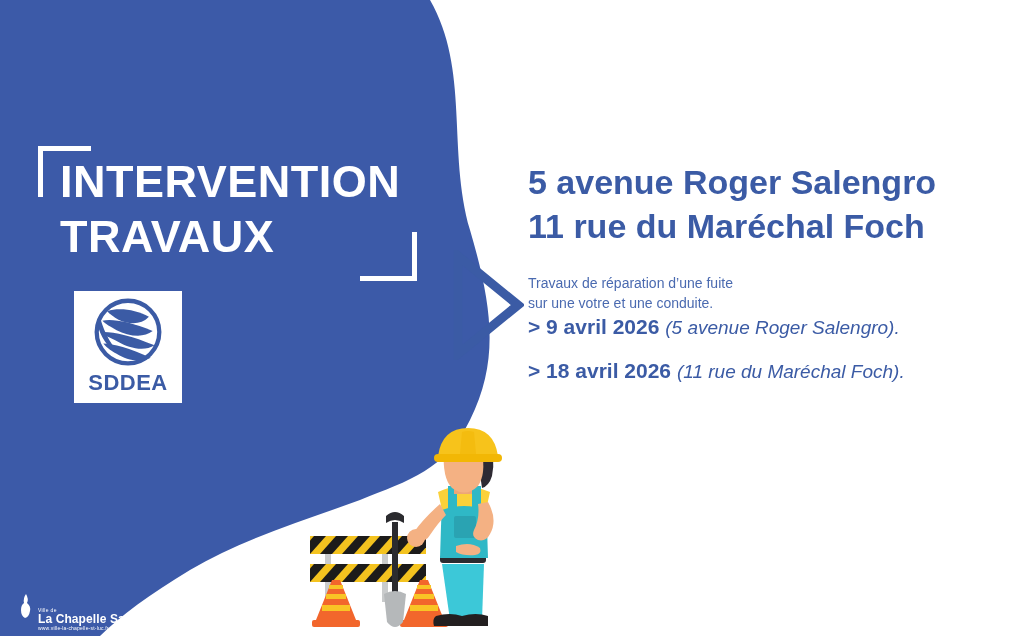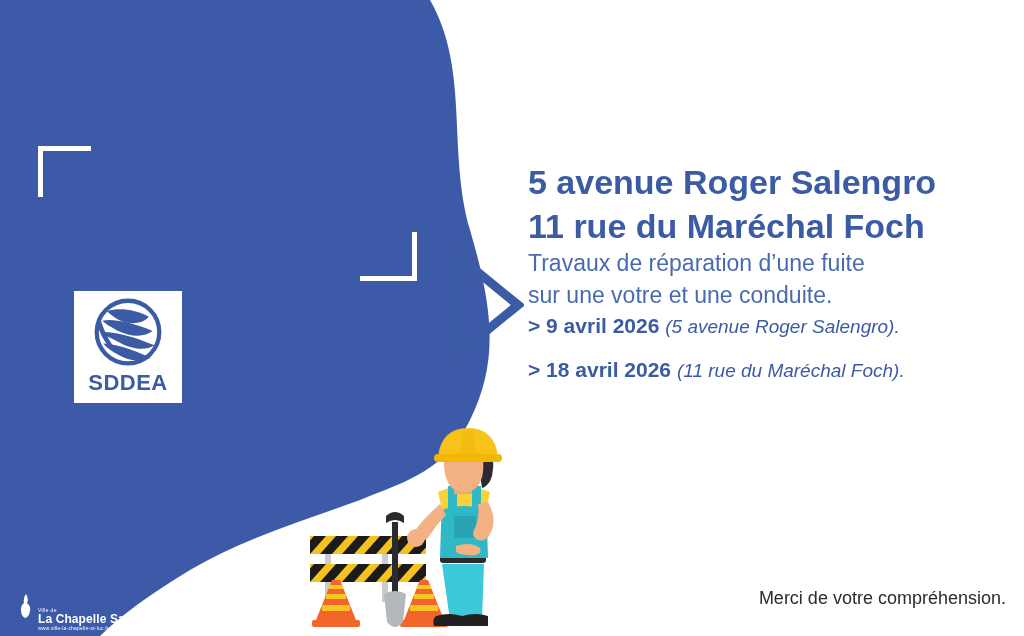--- a/index.html
+++ b/index.html
@@ -107,22 +107,23 @@
     width: 470px;
   }
   .address-heading {
     color: #3B5BA5;
     font-size: 34px;
     font-weight: bold;
     line-height: 1.30;
     white-space: nowrap;
   }
   .description {
+    margin-top: 26px;
     color: #4A6AB0;
-    font-size: 23px;
+    font-size: 14px;
     font-weight: normal;
     line-height: 1.38;
   }
   .dates {
   }
   .date-row {
     color: #3B5BA5;
     font-size: 21px;
     line-height: 1.30;
     margin-bottom: 16px;
@@ -191,20 +192,24 @@
 
 <div class="poster">
 
   <svg class="blue-panel" viewBox="0 0 560 636" preserveAspectRatio="none">
     <path d="M0,0 L430,0 C470,70 447,150 470,230 C492,305 500,360 470,420 C445,470 410,480 360,500 C300,522 240,540 190,570 C150,594 120,616 100,636 L0,636 Z" fill="#3C5AA8"></path>
   </svg>
 
   <div class="bracket bracket-tl"></div>
   <div class="bracket bracket-br"></div>
 
+  <div class="title-block">
+    <div class="title-line">INTERVENTION</div>
+    <div class="title-line">TRAVAUX</div>
+  </div>
 
   <div class="sddea-logo">
     <svg class="sddea-mark" viewBox="0 0 80 78">
       <circle cx="40" cy="38" r="33" fill="none" stroke="#3B5BA5" stroke-width="4.5"></circle>
       <path d="M18,16 C30,12 48,14 62,22 C54,31 40,30 30,25 C25,22 21,19 18,16 Z" fill="#3B5BA5"></path>
       <path d="M13,26 C24,24 42,27 66,37 C56,45 40,42 28,36 C21,32 16,29 13,26 Z" fill="#3B5BA5"></path>
       <path d="M11,38 C22,37 42,41 68,52 C57,59 41,55 29,48 C21,44 14,41 11,38 Z" fill="#3B5BA5"></path>
       <path d="M14,50 C24,50 42,55 64,65 C53,71 39,68 28,61 C21,57 16,53 14,50 Z" fill="#3B5BA5"></path>
       <path d="M10,20 C13,33 19,48 32,62 C22,58 13,47 9,34 C8,29 8,24 10,20 Z" fill="#3B5BA5"></path>
     </svg>
@@ -339,15 +344,14 @@
     <svg class="city-mark" viewBox="0 0 14 26">
       <path d="M6,1 q3,5 1,9 q4,3 3,8 q-1,6 -5,7 q-4,-2 -4,-8 q0,-5 3,-7 q-1,-5 2,-9 Z" fill="#ffffff"></path>
     </svg>
     <div class="city-text">
       <div class="city-top">Ville de</div>
       <div class="city-name">La Chapelle Saint-Luc</div>
       <div class="city-url">www.ville-la-chapelle-st-luc.fr</div>
     </div>
   </div>
 
-  <div class="closing-note">Merci de votre compréhension.</div>
 
 </div>
 
 </body></html>

